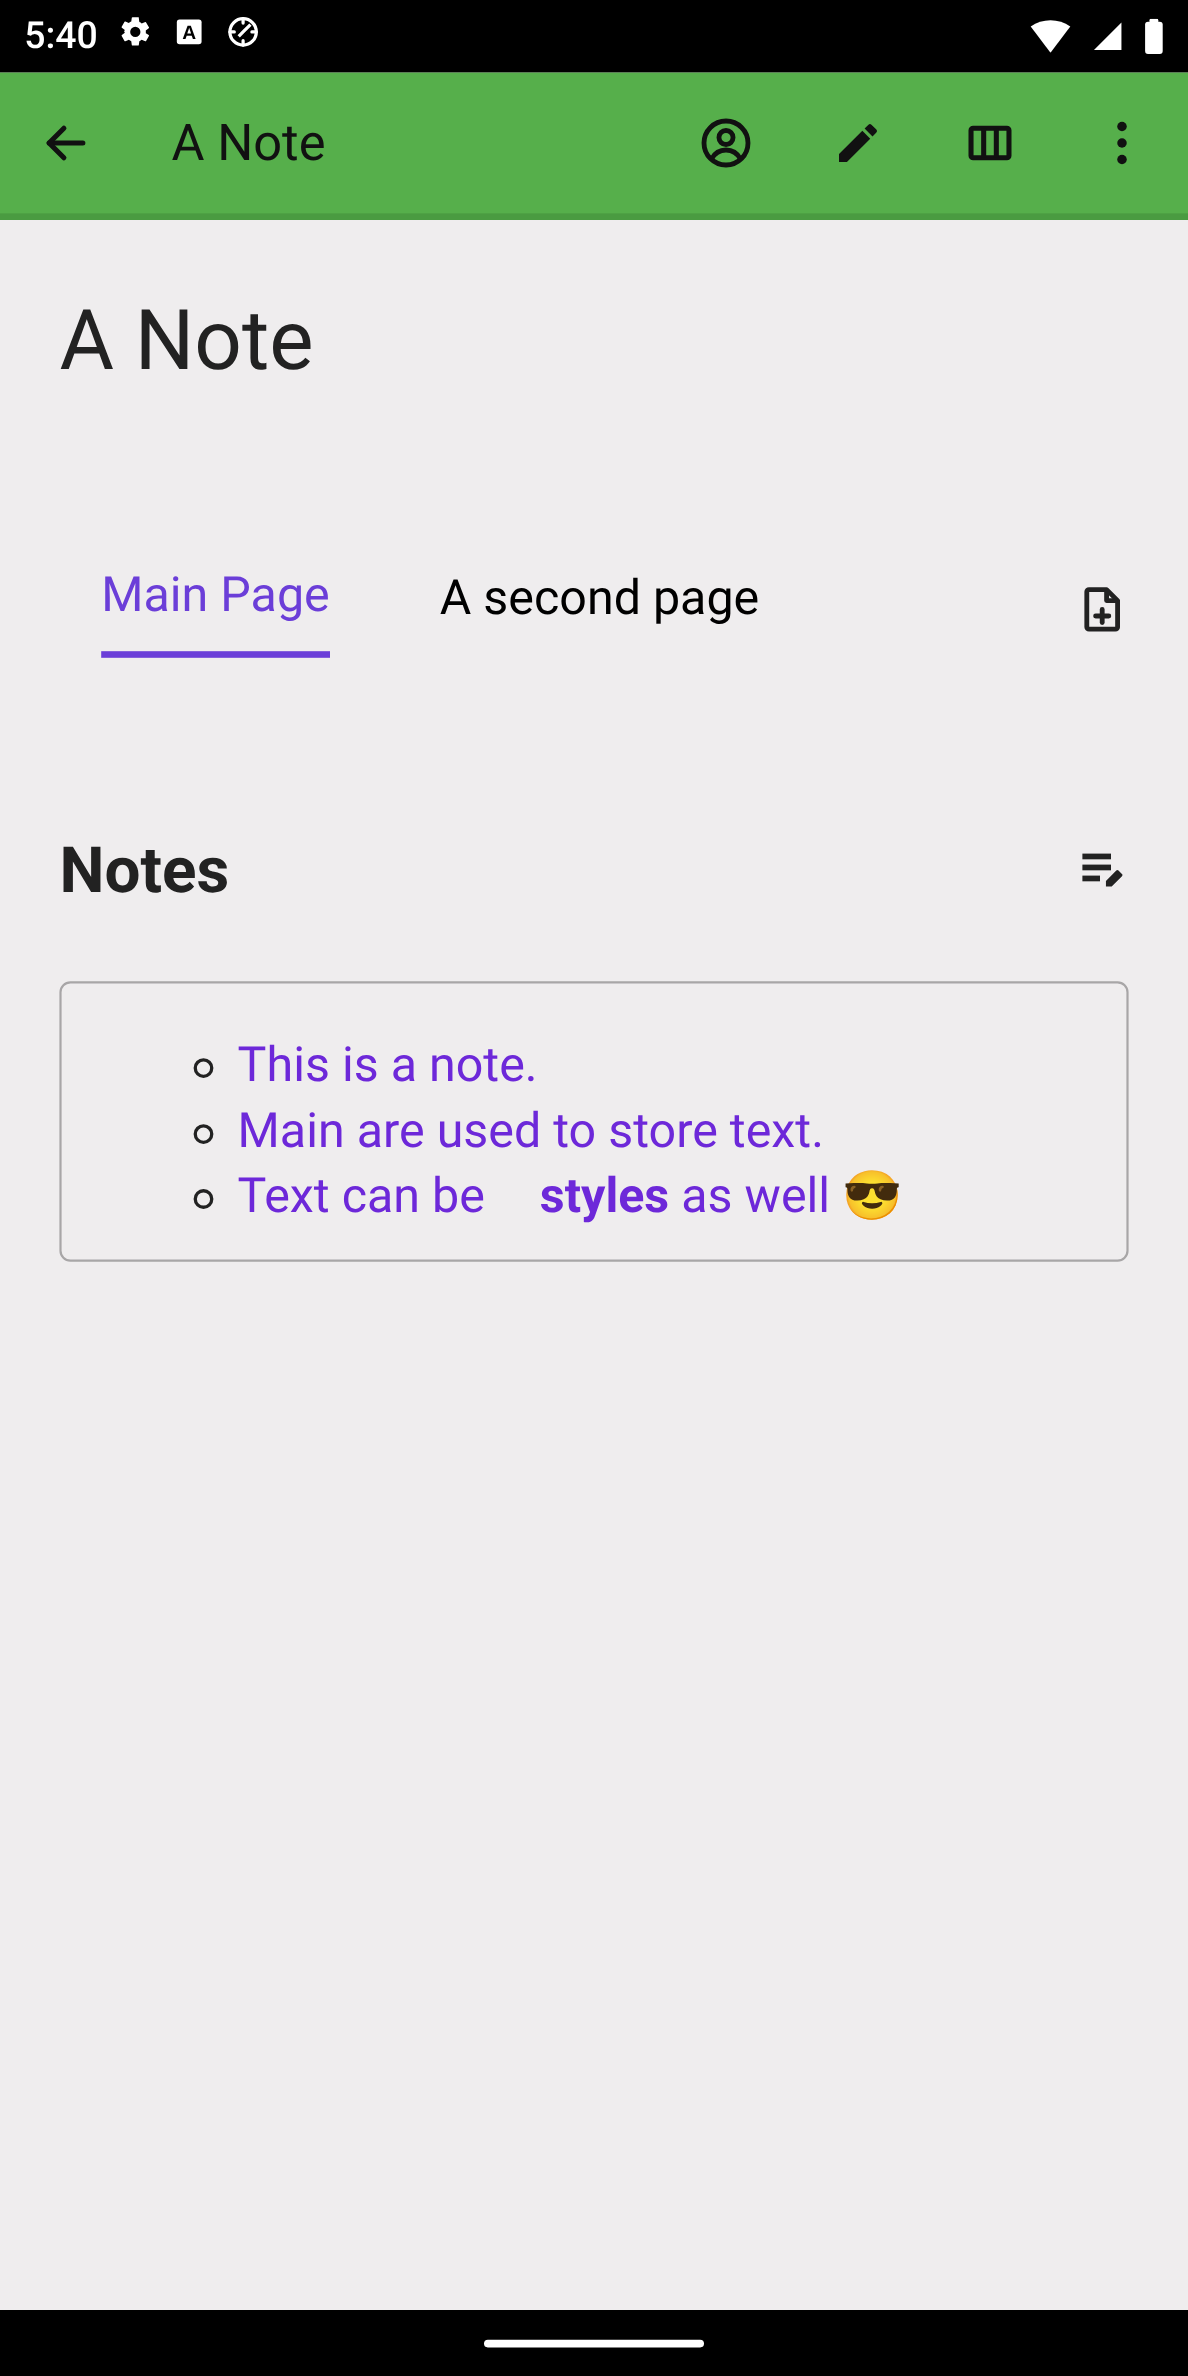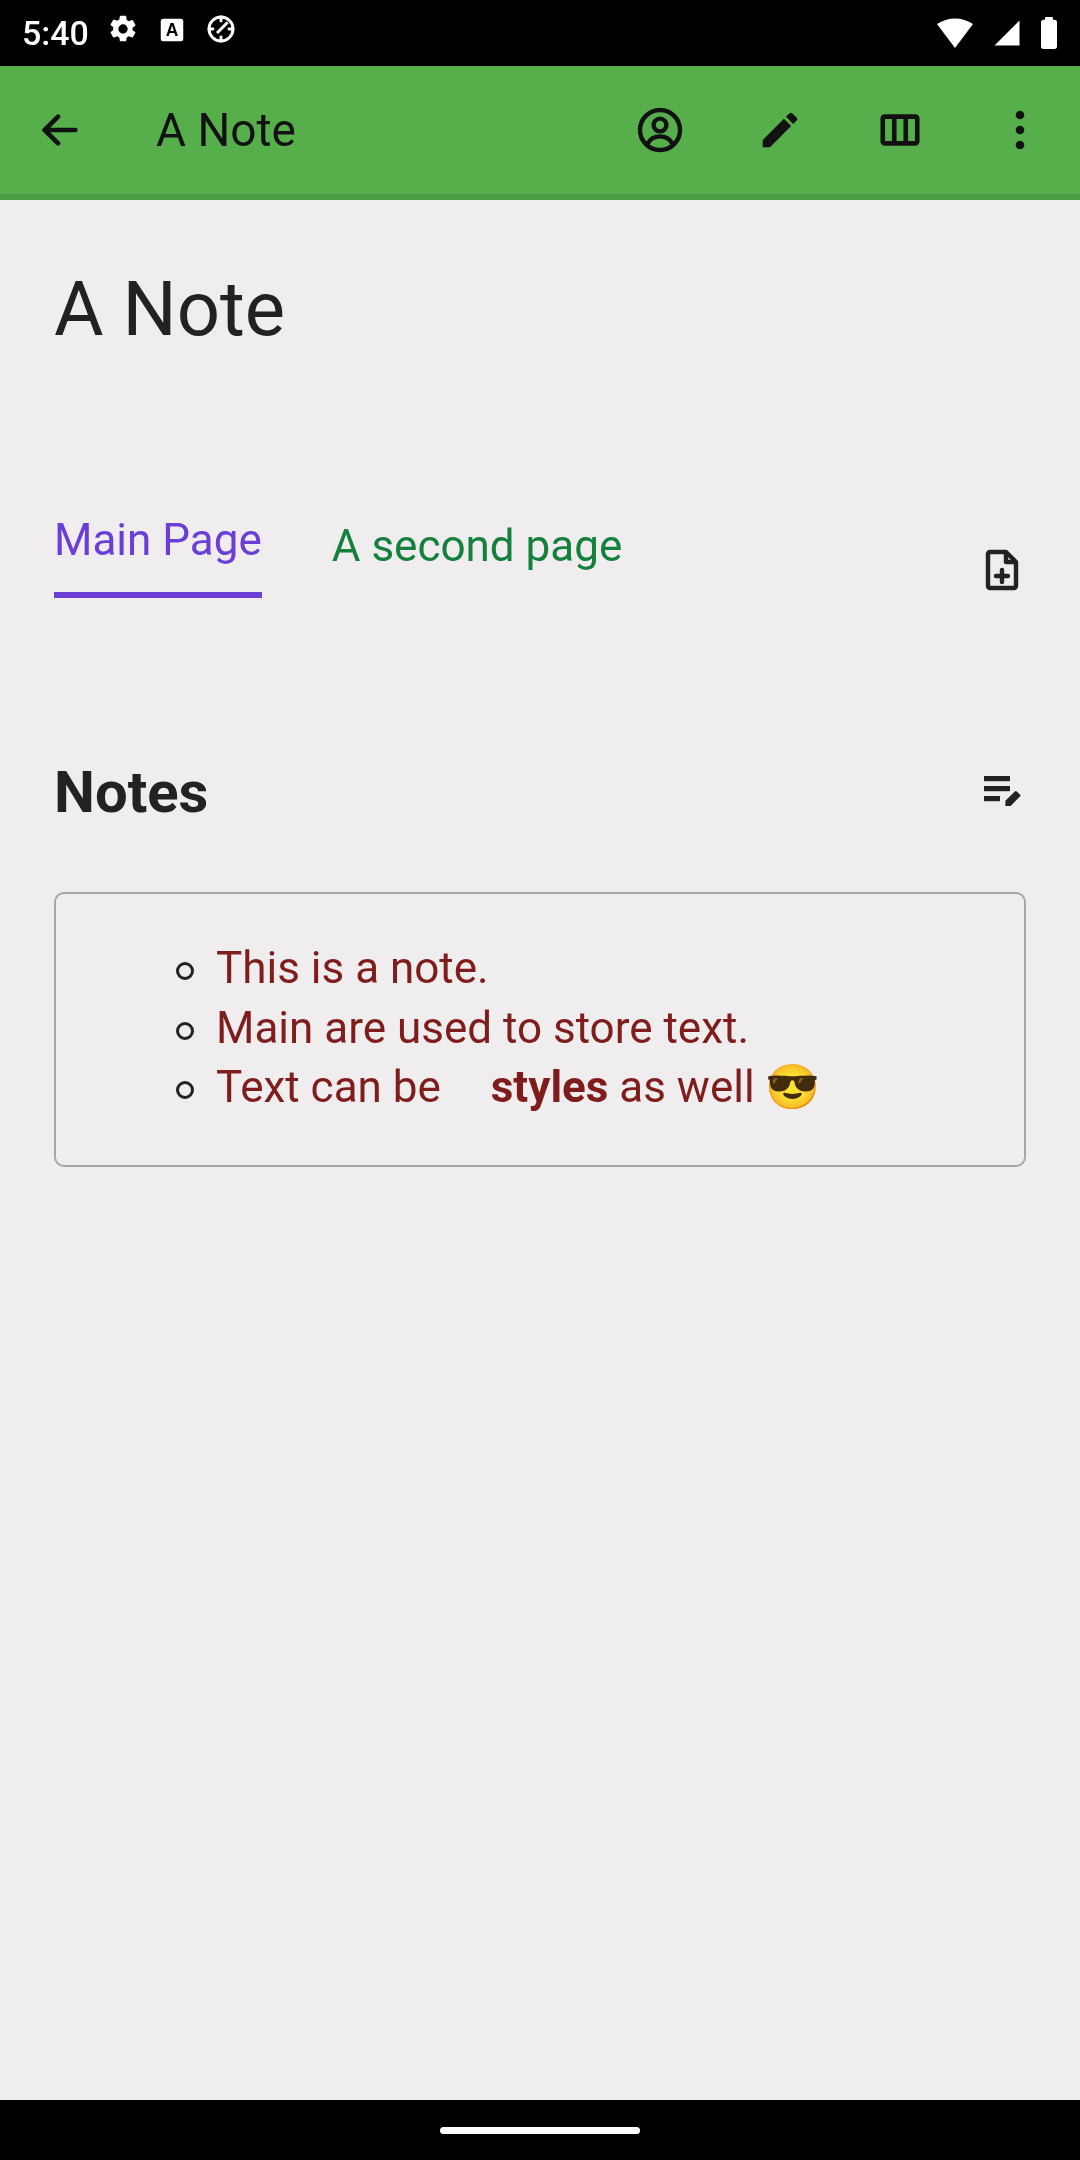--- a/index.html
+++ b/index.html
@@ -63,27 +63,28 @@
   .page-title {
     font-size: 76px;
     font-weight: 400;
     color: #222;
     margin-top: 24px;
     margin-bottom: 160px;
   }
   
   .tabs-row {
     display: flex;
-    align-items: flex-end;
-    gap: 70px;
+    align-items: center;
+    gap: 100px;
     margin-bottom: 160px;
+    margin-left: 38px;
   }
   .tab {
     font-size: 44px;
-    color: #15803d;
+    color: #000000;
     padding-bottom: 26px;
     cursor: pointer;
   }
   .tab.active {
     color: #6b3ed8;
     border-bottom: 6px solid #6b3ed8;
   }
   .tabs-spacer { flex: 1; }
   .add-page-btn { cursor:pointer; }
   
@@ -96,24 +97,24 @@
     font-size: 58px;
     font-weight: 700;
     color: #222;
     flex: 1;
   }
   .edit-list-btn { cursor:pointer; }
   
   .note-box {
     border: 2px solid #a8a6a7;
     border-radius: 10px;
-    padding: 48px 40px 44px 120px;
+    padding: 48px 40px 24px 120px;
     font-size: 44px;
     line-height: 1.22;
-    color: #7f1d1d;
+    color: #6d28d9;
   }
   .note-box ul {
     list-style: none;
   }
   .note-box li {
     position: relative;
     padding-left: 40px;
     margin-bottom: 6px;
   }
   .note-box li::before {

